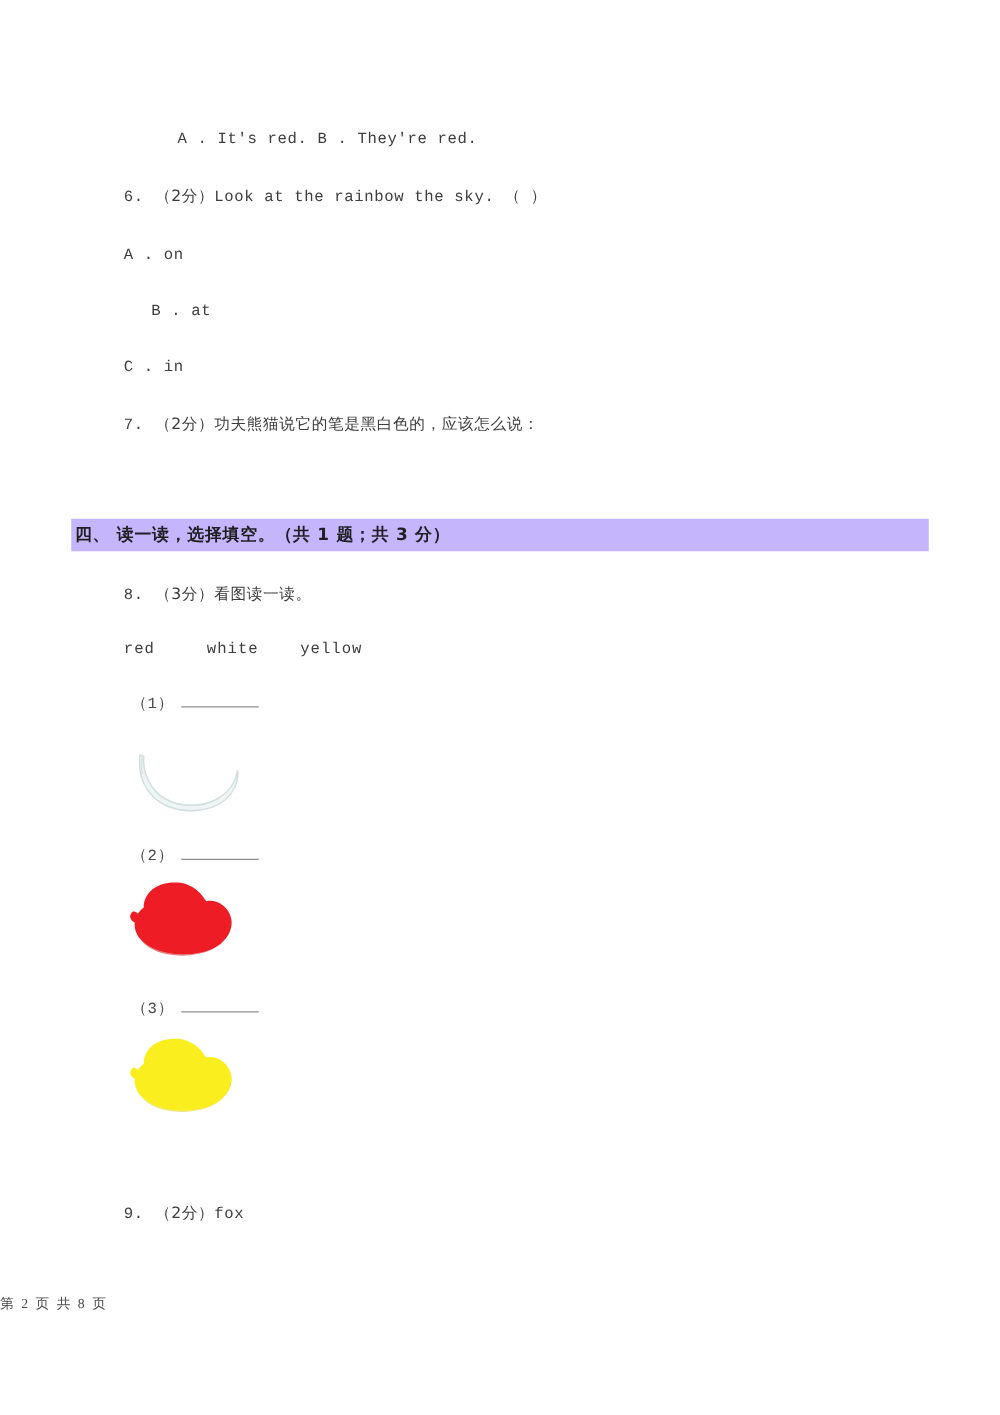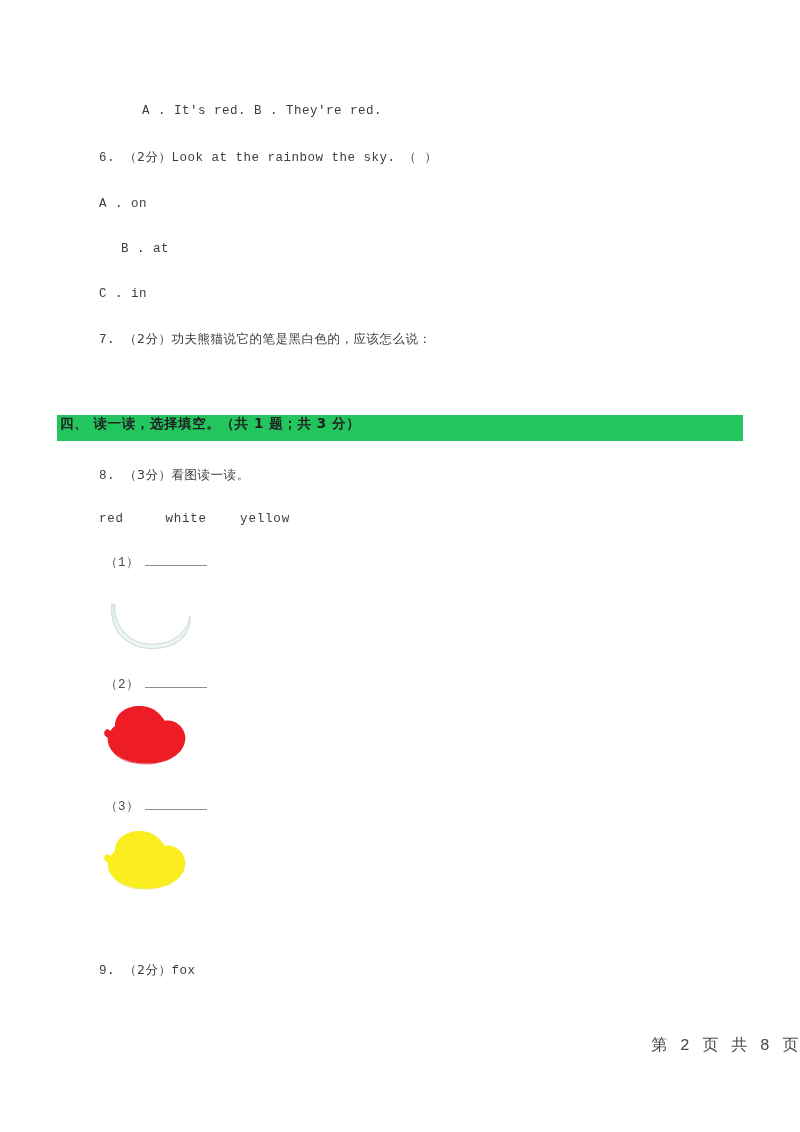--- a/index.html
+++ b/index.html
@@ -37,23 +37,23 @@
     font-size: 12.5px;
     letter-spacing: 0.5px;
   }
 
   
   .section-header {
     position: absolute;
     left: 57px;
     width: 686px;
     height: 26px;
-    background: #22c55e;
+    background: #c4b5fd;
     display: flex;
-    align-items: flex-start;
+    align-items: center;
   }
   .section-header .sh-text {
     font-family: "DejaVu Sans", "Liberation Sans", sans-serif;
     font-size: 13.5px;
     font-weight: bold;
     color: #1f1f1f;
     letter-spacing: 0.6px;
     white-space: nowrap;
     padding-left: 3px;
   }
@@ -89,23 +89,23 @@
   
   .blob {
     position: absolute;
   }
 
   
   .footer {
     position: absolute;
     left: 0;
     width: 800px;
-    text-align: right;
-    font-family: Liberation Mono, monospace;
-    font-size: 16px;
+    text-align: left;
+    font-family: Liberation Serif, serif;
+    font-size: 11px;
     letter-spacing: 1.6px;
     color: #4a4a4a;
   }
 </style>
 </head>
 <body>
 
 <div class="page">
 
   <div class="qline" style="left:110px; top:104px;margin-left:32px;">A . It's red.      B . They're red.</div>

